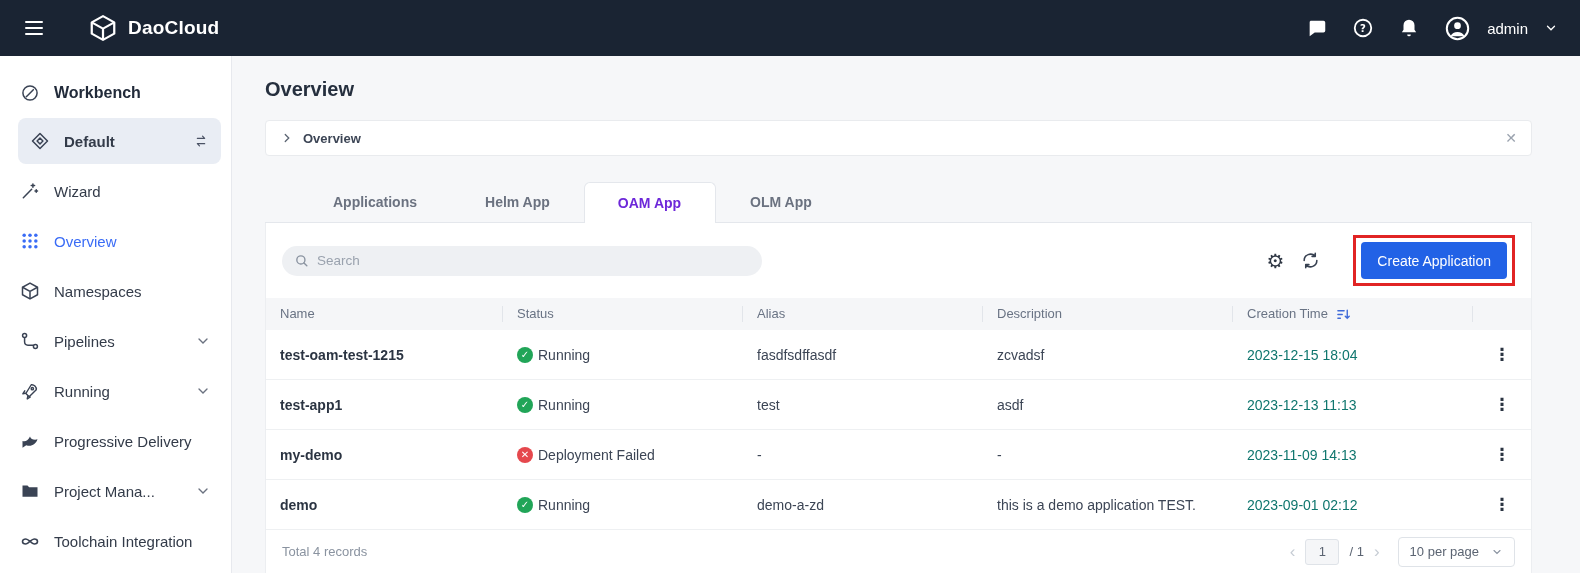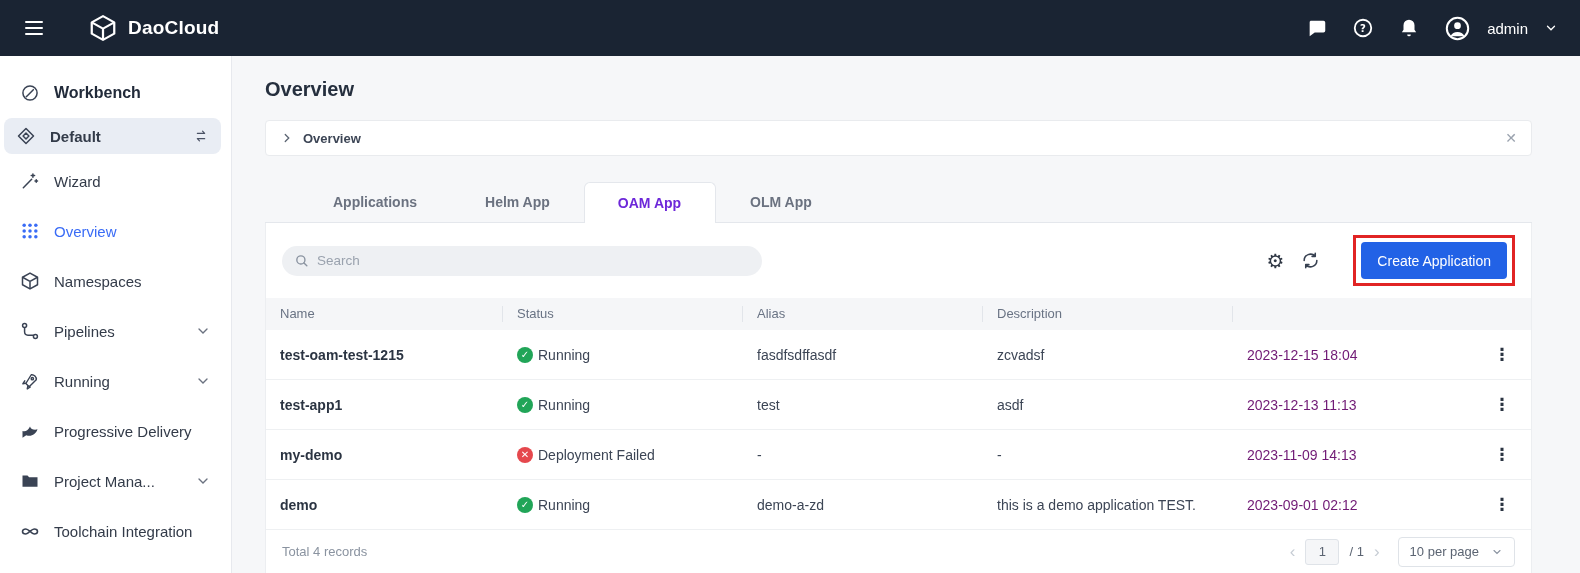--- a/index.html
+++ b/index.html
@@ -23,21 +23,21 @@
 
   
   .layout { display:flex; height:517px; }
 
   
   .sidebar { width:232px; background:#fff; border-right:1px solid #e7e9ee; padding-top:12px; flex:none; }
   .side-item { height:50px; display:flex; align-items:center; gap:14px; padding:0 20px; font-size:15px; color:#333b49; cursor:pointer; }
   .side-item .sicon { width:20px; height:20px; flex:none; display:flex; color:#3a4354; }
   .side-item .trail { margin-left:auto; width:16px; height:16px; display:flex; color:#4a5264; }
   .side-item.workbench { font-weight:700; font-size:16px; color:#222b3a; }
-  .side-item.active-ws { background:#e9edf4; border-radius:8px; margin:0 10px 2px 4px; padding:0 12px; height:36px; font-weight:600; }
+  .side-item.active-ws { background:#e9edf4; border-radius:8px; margin:0 10px 2px 18px; padding:0 12px; height:46px; font-weight:600; }
   .side-item.current { color:#3a6cf6; font-weight:500; }
   .side-item.current .sicon { color:#3a6cf6; }
 
   
   .main { flex:1; padding:22px 48px 0 33px; }
   .page-title { font-size:20px; font-weight:700; color:#252f3e; margin-bottom:19px; }
 
   .crumb-bar { background:#fff; border:1px solid #e9ebee; border-radius:4px; height:36px; display:flex; align-items:center; padding:0 14px; gap:9px; }
   .crumb-chev { width:14px; height:14px; display:flex; color:#5b6472; }
   .crumb-label { font-size:13px; font-weight:600; color:#3c4555; }
@@ -66,21 +66,21 @@
   
   .grid-cols { display:grid; grid-template-columns:237px 240px 240px 250px 240px 1fr; align-items:center; }
   .thead { background:#f5f6f8; height:32px; font-size:13px; color:#697384; }
   .th { padding:0 14px; border-right:1px solid #e2e5ea; height:16px; line-height:16px; display:flex; align-items:center; gap:8px; }
   .th.no-border { border-right:none; }
   .sort-icon { width:15px; height:15px; display:flex; cursor:pointer; }
   .trow { height:50px; border-bottom:1px solid #eef0f2; font-size:14px; color:#3c4555; }
   .td { padding:0 14px; white-space:nowrap; overflow:hidden; text-overflow:ellipsis; }
   .td-name { font-weight:700; color:#2b3442; cursor:pointer; }
   .td-status { display:flex; align-items:center; gap:5px; }
-  .td-time { color:#701a75; }
+  .td-time { color:#0f766e; }
   .td-actions { display:flex; justify-content:center; padding:0; }
   .kebab { color:#2b3442; font-size:17px; font-weight:700; cursor:pointer; line-height:1; }
   .kebab::before { content:"\22EE"; }
   .status-dot { width:16px; height:16px; border-radius:50%; flex:none; display:inline-flex; align-items:center; justify-content:center; color:#fff; font-size:10px; font-weight:700; }
   .status-dot[data-status="success"] { background:#21a558; }
   .status-dot[data-status="success"]::after { content:"\2713"; }
   .status-dot[data-status="error"] { background:#e5484d; }
   .status-dot[data-status="error"]::after { content:"\2715"; }
 
   
@@ -317,20 +317,29 @@
             <button class="create-btn">Create Application</button>
           </span>
         </div>
       </div>
 
       <div class="thead grid-cols">
         <div class="th">Name</div>
         <div class="th">Status</div>
         <div class="th">Alias</div>
         <div class="th">Description</div>
+        <div class="th">
+          <span>Creation Time</span>
+          <span class="sort-icon">
+            <svg viewBox="0 0 24 24" fill="none" stroke="#3f6ad8" stroke-width="2.2" stroke-linecap="round">
+                <path d="M3 6h10M3 12h7M3 18h4"></path>
+                <path d="M18 5v13M14.8 14.8 18 18l3.2-3.2"></path>
+              </svg>
+          </span>
+        </div>
         <div class="th no-border"></div>
       </div>
 
       <div class="trow grid-cols">
         <div class="td td-name">test-oam-test-1215</div>
         <div class="td td-status">
           <span class="status-dot" data-status="success"></span>
           <span>Running</span>
         </div>
         <div class="td">fasdfsdffasdf</div>

